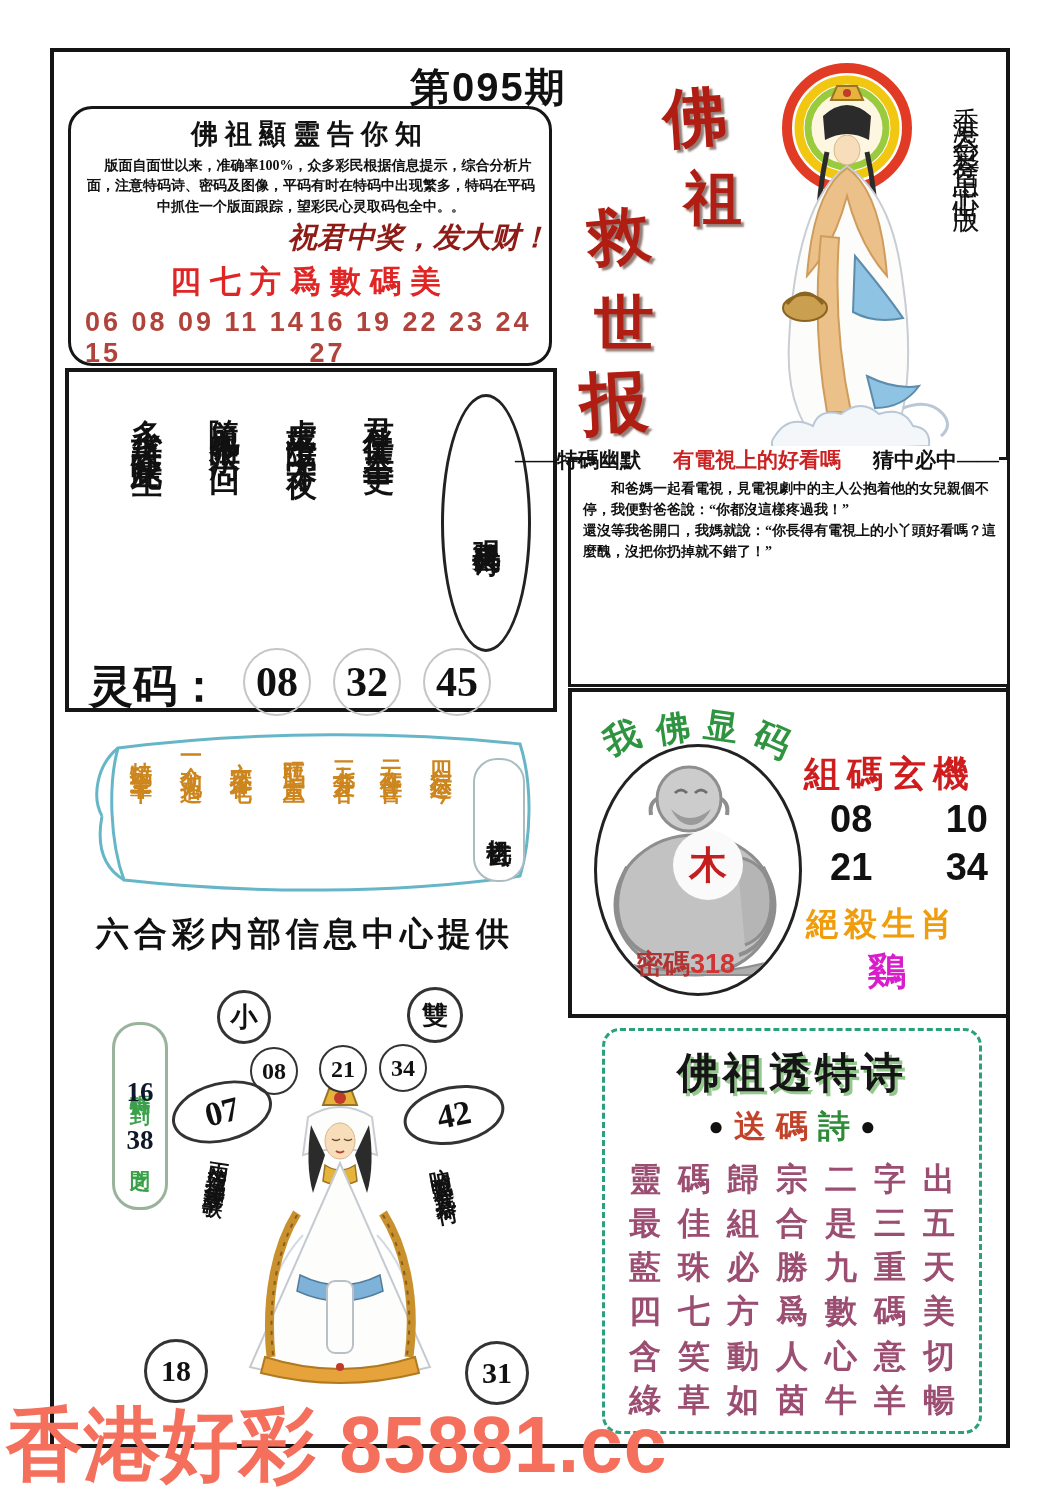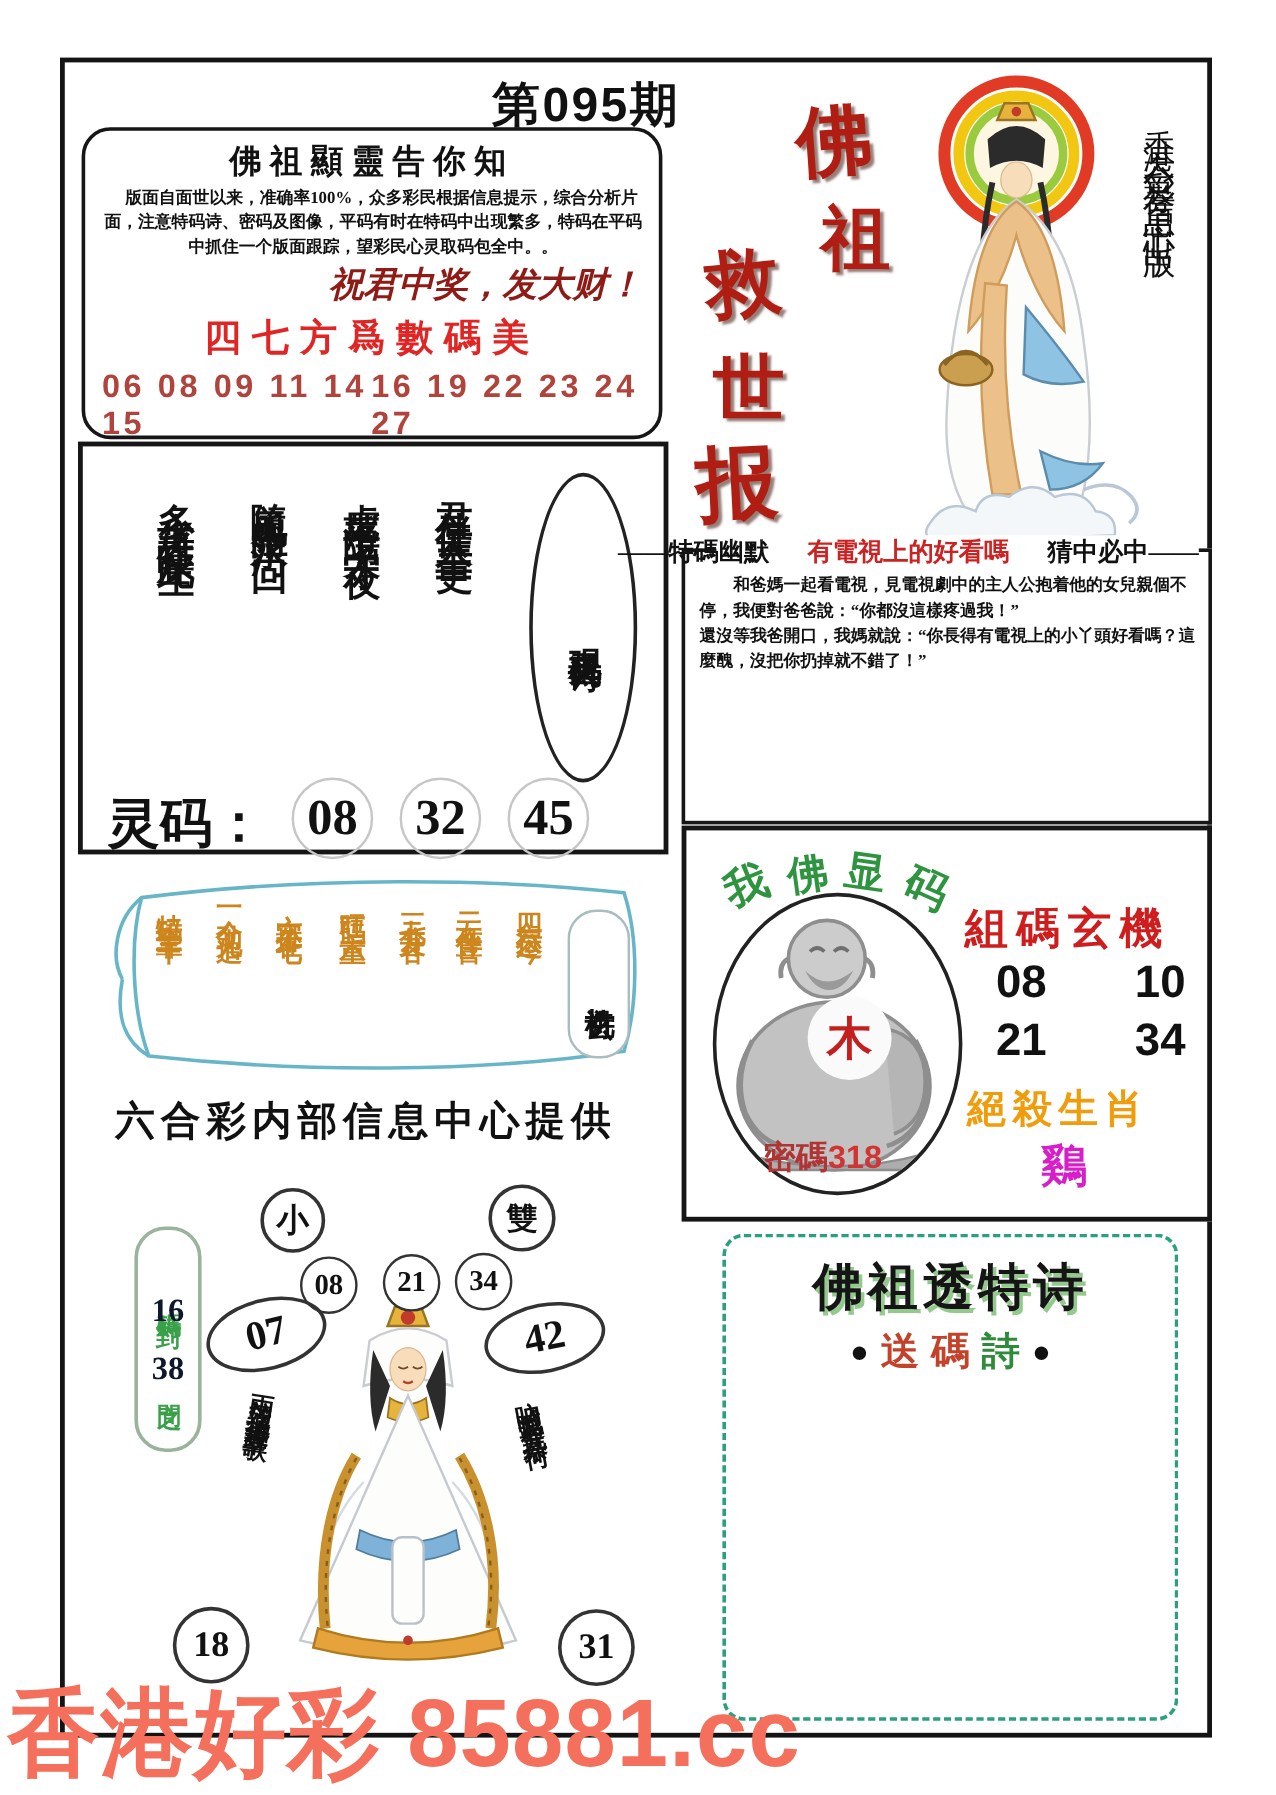--- a/index.html
+++ b/index.html
@@ -8,21 +8,21 @@
   .abs{position:absolute;}
   .vtext{writing-mode:vertical-rl;text-orientation:upright;}
   .page-border{left:50px;top:48px;width:952px;height:1392px;border:4px solid #141414;z-index:1;}
   .issue{left:378px;top:60px;font-size:40px;font-weight:bold;letter-spacing:2px;
          font-family:"Liberation Sans",sans-serif;z-index:2;margin-left:32px;}
 
   
   .notice{left:68px;top:106px;width:478px;height:254px;border:3px solid #161616;border-radius:24px;z-index:2;background:#fff;}
   .notice-title{margin-top:7px;text-align:center;font-size:27px;font-weight:bold;letter-spacing:7px;}
   .notice-body{margin:4px 10px 0 12px;font-size:14px;font-weight:600;line-height:1.45;text-align:center;}
-  .notice-wish{margin-top:1px;text-align:right;padding-right:14px;font-size:29px;font-weight:bold;
+  .notice-wish{margin-top:1px;text-align:right;font-size:29px;font-weight:bold;
                font-style:italic;color:#8e1b15;}
   .notice-net{margin-top:3px;text-align:center;font-size:31px;font-weight:bold;color:#e02525;letter-spacing:9px;}
   .num-row{display:flex;justify-content:flex-end;padding:0 14px;margin-top:4px;
            color:#b0443c;font-family:"Liberation Sans",sans-serif;font-size:27px;font-weight:bold;letter-spacing:3px;}
 
   
   .lingma{left:65px;top:368px;width:484px;height:336px;border:4px solid #161616;z-index:2;background:#fff;}
   .lingma-col{position:absolute;top:22px;font-size:31px;font-weight:bold;letter-spacing:8px;}
   .lingma-oval{position:absolute;left:372px;top:22px;width:84px;height:252px;border:3px solid #222;
                border-radius:50%;display:flex;align-items:center;justify-content:center;}
@@ -277,17 +277,25 @@
 
   <div class="abs toute">
     <div class="toute-title">佛祖透特诗</div>
     <div class="toute-sub">
       <span class="dot">●</span>
       <span class="c0">送</span>
       <span class="c1">碼</span>
       <span class="c2">詩</span>
       <span class="dot">●</span>
     </div>
+    <div class="toute-rows">
+      <div class="toute-row">靈碼歸宗二字出</div>
+      <div class="toute-row">最佳組合是三五</div>
+      <div class="toute-row">藍珠必勝九重天</div>
+      <div class="toute-row">四七方爲數碼美</div>
+      <div class="toute-row">含笑動人心意切</div>
+      <div class="toute-row">綠草如茵牛羊暢</div>
+    </div>
   </div>
 
   <div class="abs banner">香港好彩  85881.cc</div>
 
 </div>
 
 </body></html>

